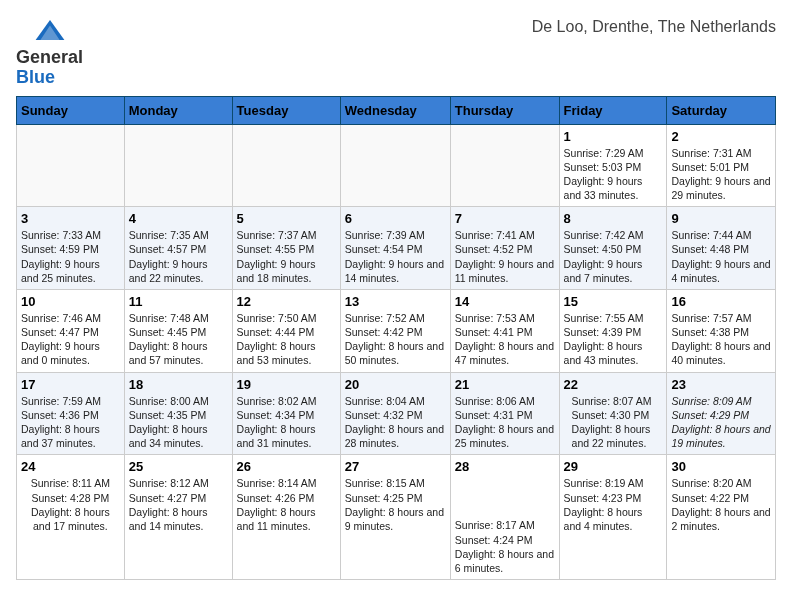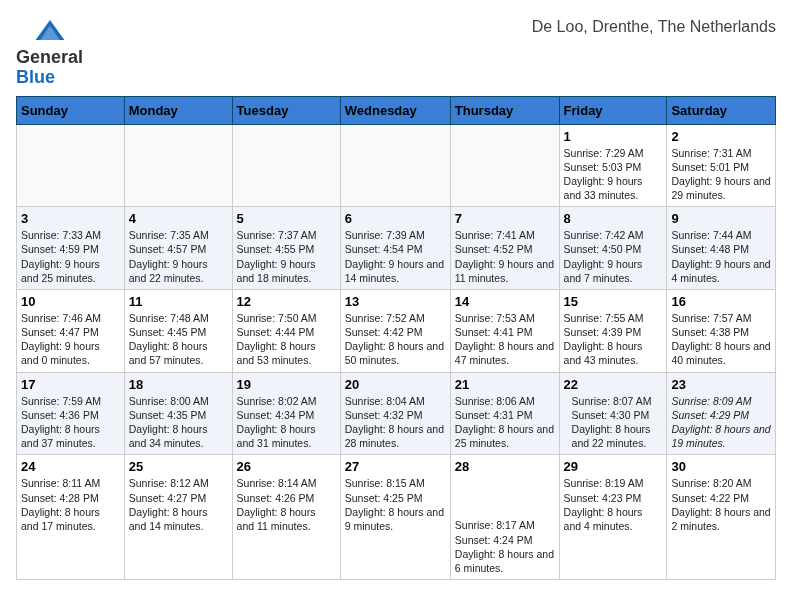--- a/index.html
+++ b/index.html
@@ -270,21 +270,21 @@
         <td>
           <span class="day-number">23</span>
           <div class="day-info" style="white-space: pre-line; font-style: italic;">Sunrise: 8:09 AM
 Sunset: 4:29 PM
 Daylight: 8 hours and 19 minutes.</div>
         </td>
       </tr>
       <tr>
         <td>
           <span class="day-number">24</span>
-          <div class="day-info" style="white-space: pre-line;">Sunrise: 8:11 AM
+          <div class="day-info" style="white-space: pre-line; text-align: center;">Sunrise: 8:11 AM
 Sunset: 4:28 PM
 Daylight: 8 hours and 17 minutes.</div>
         </td>
         <td>
           <span class="day-number">25</span>
           <div class="day-info" style="white-space: pre-line;">Sunrise: 8:12 AM
 Sunset: 4:27 PM
 Daylight: 8 hours and 14 minutes.</div>
         </td>
         <td>

